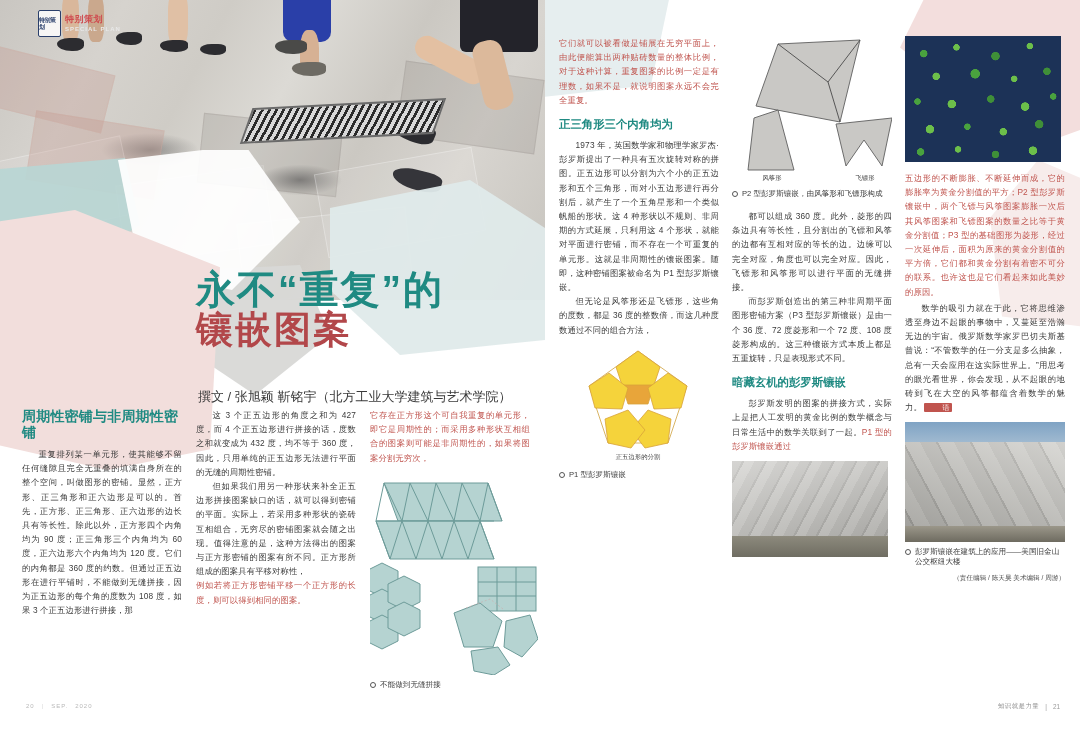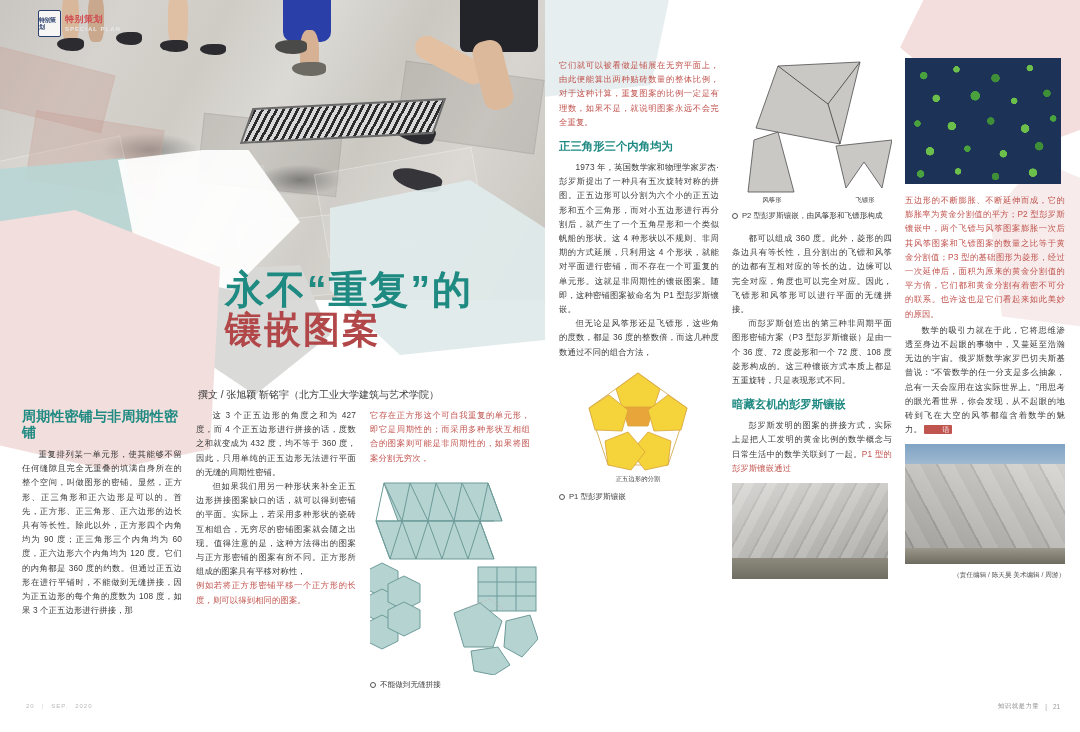--- a/index.html
+++ b/index.html
@@ -44,24 +44,24 @@
     z-index:3;
   }
   .intro-text {
     position:absolute; left:22px; top:228px; width:185px;
     font-size:9.3px; line-height:16.6px; color:#8d4f52; font-weight:bold;
     letter-spacing:.3px; text-align:justify; z-index:6;
   }
   .intro-text p { text-indent:2em; }
 
   
-  .title-wrap { position:absolute; left:196px; top:268px; z-index:6;margin-left:29px; }
+  .title-wrap { position:absolute; left:196px; top:268px; z-index:6; }
   .t1 { font-size:39px; line-height:44px; font-weight:bold; color:#1f8a82; letter-spacing:2px; white-space:nowrap;}
   .t2 { font-size:37px; line-height:40px; font-weight:bold; color:#b2474a; letter-spacing:2px; margin-top:-2px; white-space:nowrap;}
-  .byline { position:absolute; left:198px; top:388px; font-size:10px; color:#3a3a3a; z-index:6; white-space:nowrap; }
+  .byline { position:absolute; left:198px; top:388px; font-size:13px; color:#3a3a3a; z-index:6; white-space:nowrap; }
 
   
   .badge { position:absolute; left:38px; top:10px; display:flex; align-items:center; gap:4px; z-index:8; }
   .badge-sq {
     width:23px; height:27px; border:1.6px solid #2a3f6b; border-radius:2px;
     display:flex; align-items:center; justify-content:center; background:rgba(255,255,255,.82);
     font-size:6px; color:#2a3f6b; font-weight:bold; line-height:6.5px; letter-spacing:-.5px;
   }
   .badge-txt { display:flex; flex-direction:column; line-height:1; }
   .badge-cn { font-size:9px; font-weight:bold; color:#cf4b4f; letter-spacing:.5px; }
@@ -101,21 +101,21 @@
   }
   .rg-deco2 {
     position:absolute; right:-30px; top:160px; width:120px; height:170px; background:#f7eceb;
     clip-path:polygon(40% 0%,100% 18%,100% 100%,10% 92%,0% 34%);
   }
   .rg-deco3 {
     position:absolute; left:-70px; top:-50px; width:200px; height:150px; background:#e6eeef;
     clip-path:polygon(30% 0%,100% 14%,88% 90%,20% 100%,0% 40%);
   }
   .rcols { position:absolute; left:14px; top:36px; width:508px; display:flex; gap:13px; z-index:4; }
-  .rcol { width:160px;margin-top:22px; }
+  .rcol { width:160px; }
   .sec-h2 { font-size:11.4px; font-weight:bold; color:#1f8a82; line-height:16px; margin:9px 0 6px; }
 
   
   .kd { fill:#c9c8c5; stroke:#5f5f5f; stroke-width:.9; }
   .shp-label { font-size:6.4px; fill:#3b3b3b; }
 
   
   .green-img {
     width:156px; height:126px; background:#1c3257;
     background-image:
@@ -405,20 +405,24 @@
 
         <div class="body hl" style="margin-top:9px">
           <p style="text-indent:0">五边形的不断膨胀、不断延伸而成，它的膨胀率为黄金分割值的平方；P2 型彭罗斯镶嵌中，两个飞镖与风筝图案膨胀一次后其风筝图案和飞镖图案的数量之比等于黄金分割值；P3 型的基础图形为菱形，经过一次延伸后，面积为原来的黄金分割值的平方倍，它们都和黄金分割有着密不可分的联系。也许这也是它们看起来如此美妙的原因。</p>
         </div>
         <div class="body" style="margin-top:2px">
           <p><span>数学的吸引力就在于此，它将思维渗透至身边不起眼的事物中，又蔓延至浩瀚无边的宇宙。俄罗斯数学家罗巴切夫斯基曾说：“不管数学的任一分支是多么抽象，总有一天会应用在这实际世界上。”用思考的眼光看世界，你会发现，从不起眼的地砖到飞在大空的风筝都蕴含着数学的魅力。</span><span class="end-mark">语</span></p>
         </div>
 
         <div class="dia" style="margin-top:8px">
           <div class="bldg2"></div>
+          <div class="cap" style="align-items:flex-start">
+            <span class="cap-o" style="margin-top:2px"></span>
+            <span>彭罗斯镶嵌在建筑上的应用——美国旧金山公交枢纽大楼</span>
+          </div>
           <div class="credit">（责任编辑 / 陈天昊  美术编辑 / 周游）</div>
         </div>
       </div>
     </div>
 
     <div class="foot-r">
       <span class="mag">知识就是力量</span>
       <span>|</span>
       <span>21</span>
     </div>

